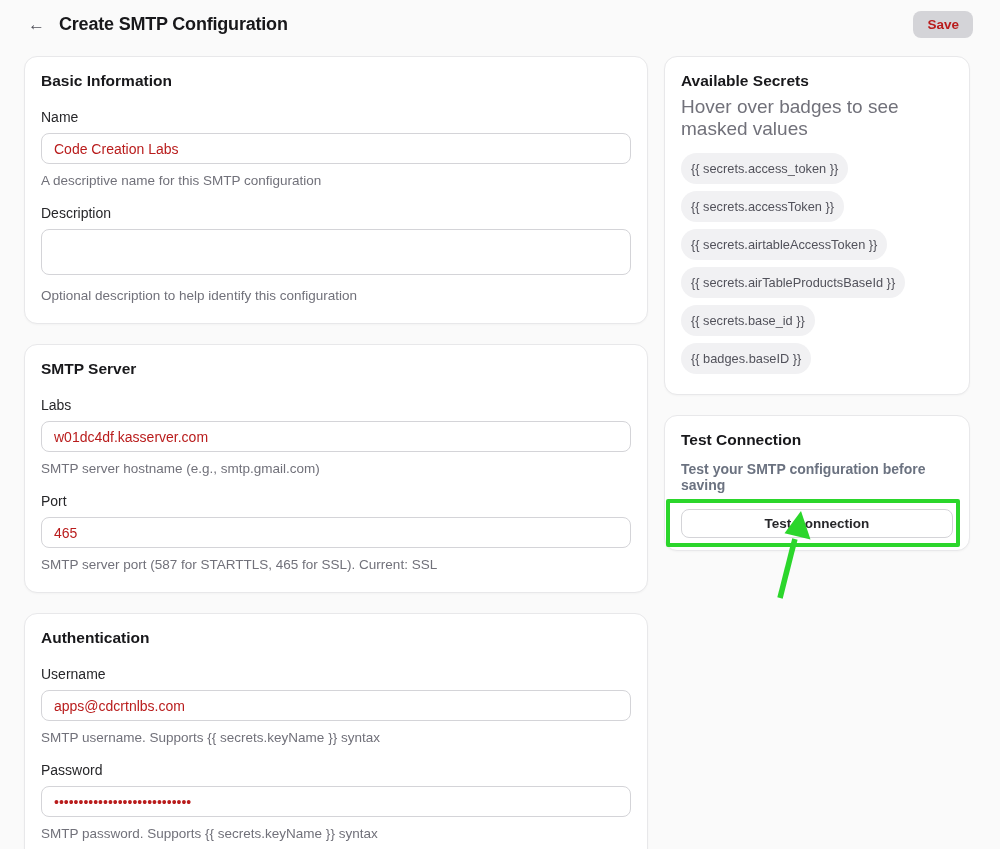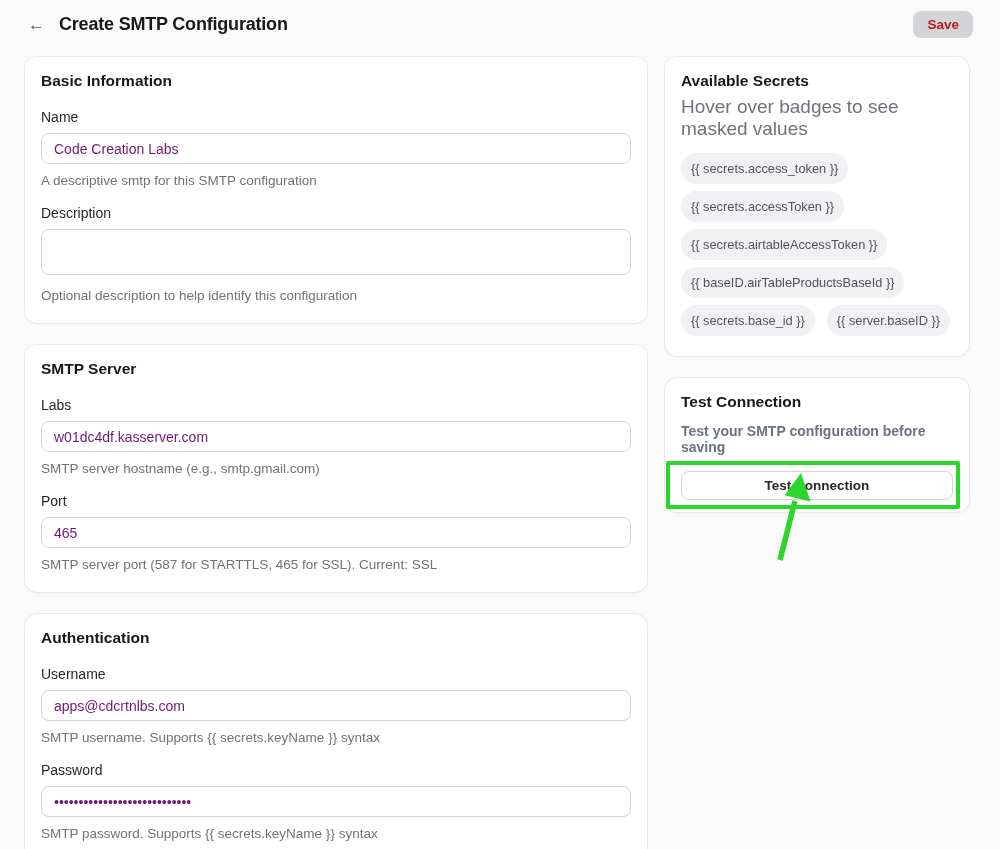--- a/index.html
+++ b/index.html
@@ -62,21 +62,21 @@
   .field:last-child { margin-bottom: 0; }
   .field-label {
     font-size: 14px; color: #27272a; margin-bottom: 8px;
   }
   .text-input, .text-area {
     width: 100%;
     border: 1px solid #d4d4d8;
     border-radius: 8px;
     background: #ffffff;
     font-family: inherit;
-    font-size: 14px; color: #701a75;
+    font-size: 14px; color: #b91c1c;
     padding: 6px 12px;
     height: 31px;
     outline: none;
   }
   .text-area { height: 46px; resize: none; }
   .field-help {
     font-size: 13.5px; color: #71717a; margin-top: 9px;
   }
 
   
@@ -140,21 +140,21 @@
 </div>
 
 <div class="content">
   <div class="col-left">
 
     <div class="card">
       <div class="card-title">Basic Information</div>
       <div class="field">
         <div class="field-label">Name</div>
         <input class="text-input" type="text" value="Code Creation Labs" style="">
-        <div class="field-help">A descriptive smtp for this SMTP configuration</div>
+        <div class="field-help">A descriptive name for this SMTP configuration</div>
       </div>
       <div class="field">
         <div class="field-label">Description</div>
         <textarea class="text-area" value="" style=""></textarea>
         <div class="field-help">Optional description to help identify this configuration</div>
       </div>
     </div>
 
     <div class="card">
       <div class="card-title">SMTP Server</div>
@@ -188,23 +188,23 @@
 
   <div class="col-right">
 
     <div class="card">
       <div class="card-title" style="margin-bottom:13px">Available Secrets</div>
       <div class="secrets-sub">Hover over badges to see masked values</div>
       <div class="badges">
           <span class="badge">{{ secrets.access_token }}</span>
           <span class="badge">{{ secrets.accessToken }}</span>
           <span class="badge">{{ secrets.airtableAccessToken }}</span>
-          <span class="badge">{{ baseID.airTableProductsBaseId }}</span>
+          <span class="badge">{{ secrets.airTableProductsBaseId }}</span>
           <span class="badge">{{ secrets.base_id }}</span>
-          <span class="badge">{{ server.baseID }}</span>
+          <span class="badge">{{ badges.baseID }}</span>
         </div>
     </div>
 
     <div class="card test-card">
       <div class="card-title" style="margin-bottom:16px">Test Connection</div>
       <div class="test-sub">Test your SMTP configuration before saving</div>
       <div class="btn-wrap">
         <button class="test-btn">Test Connection</button>
         <div class="hl-box"></div>
         <svg class="hl-arrow" viewBox="0 0 44 100" xmlns="http://www.w3.org/2000/svg">

